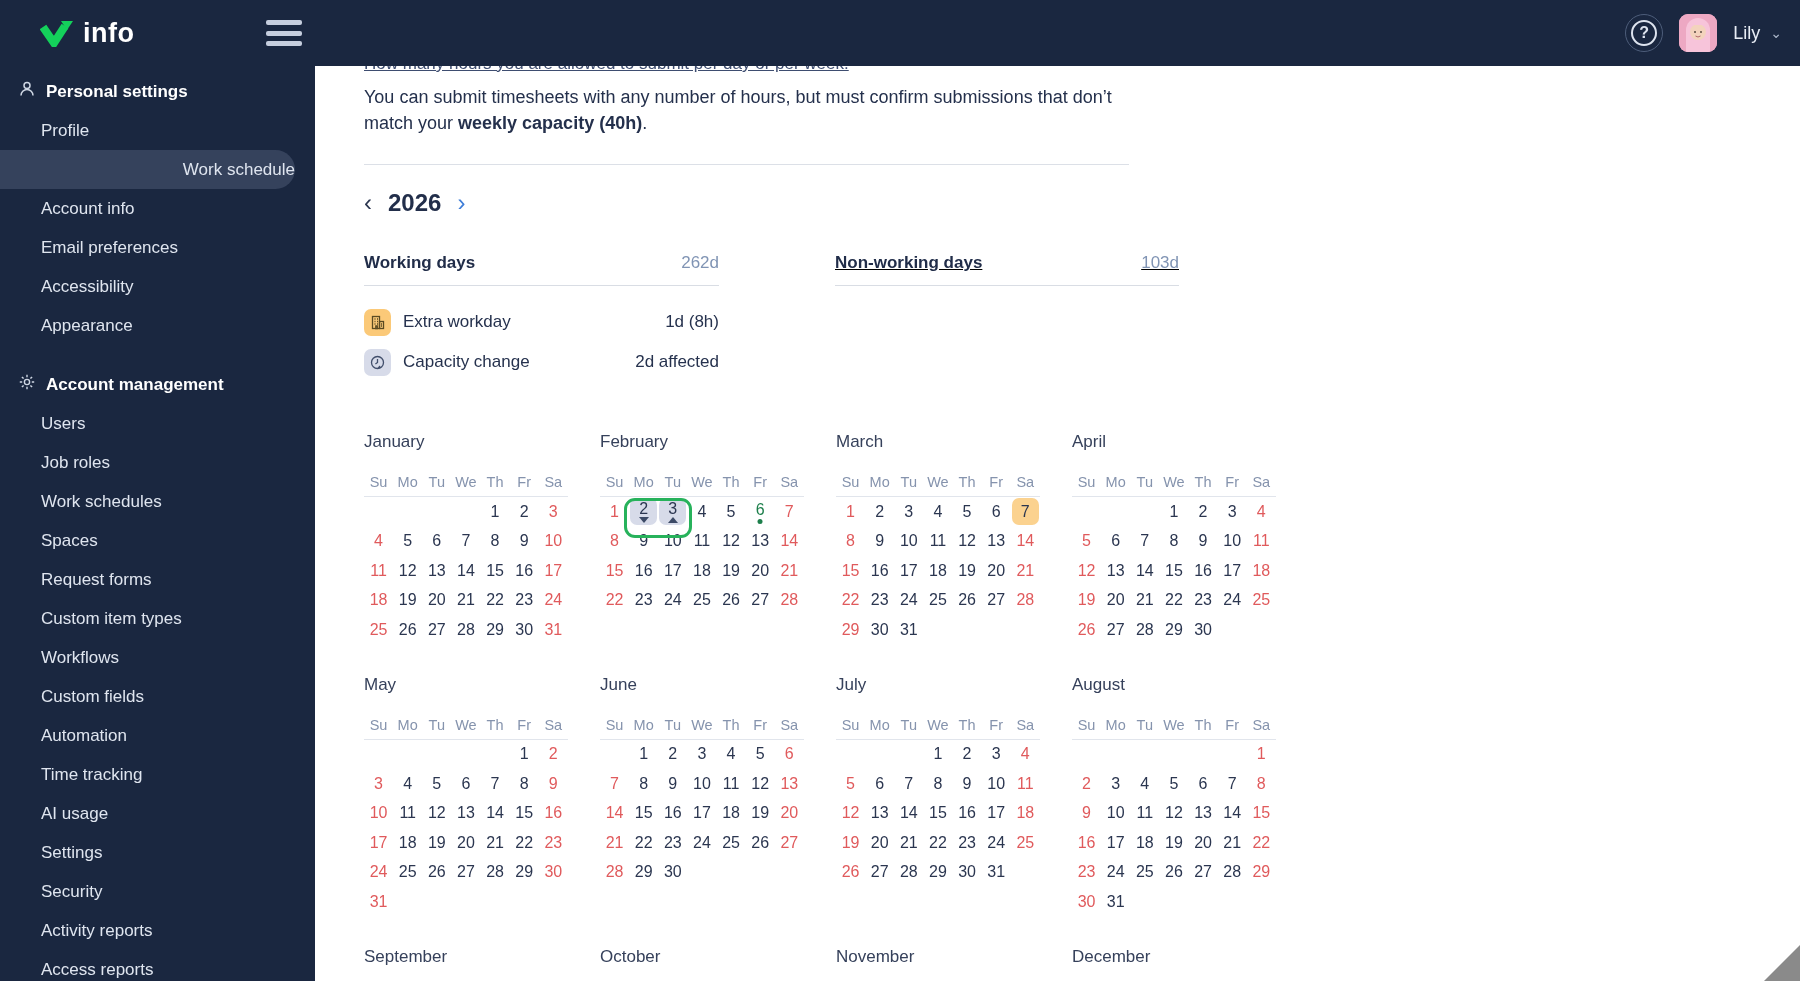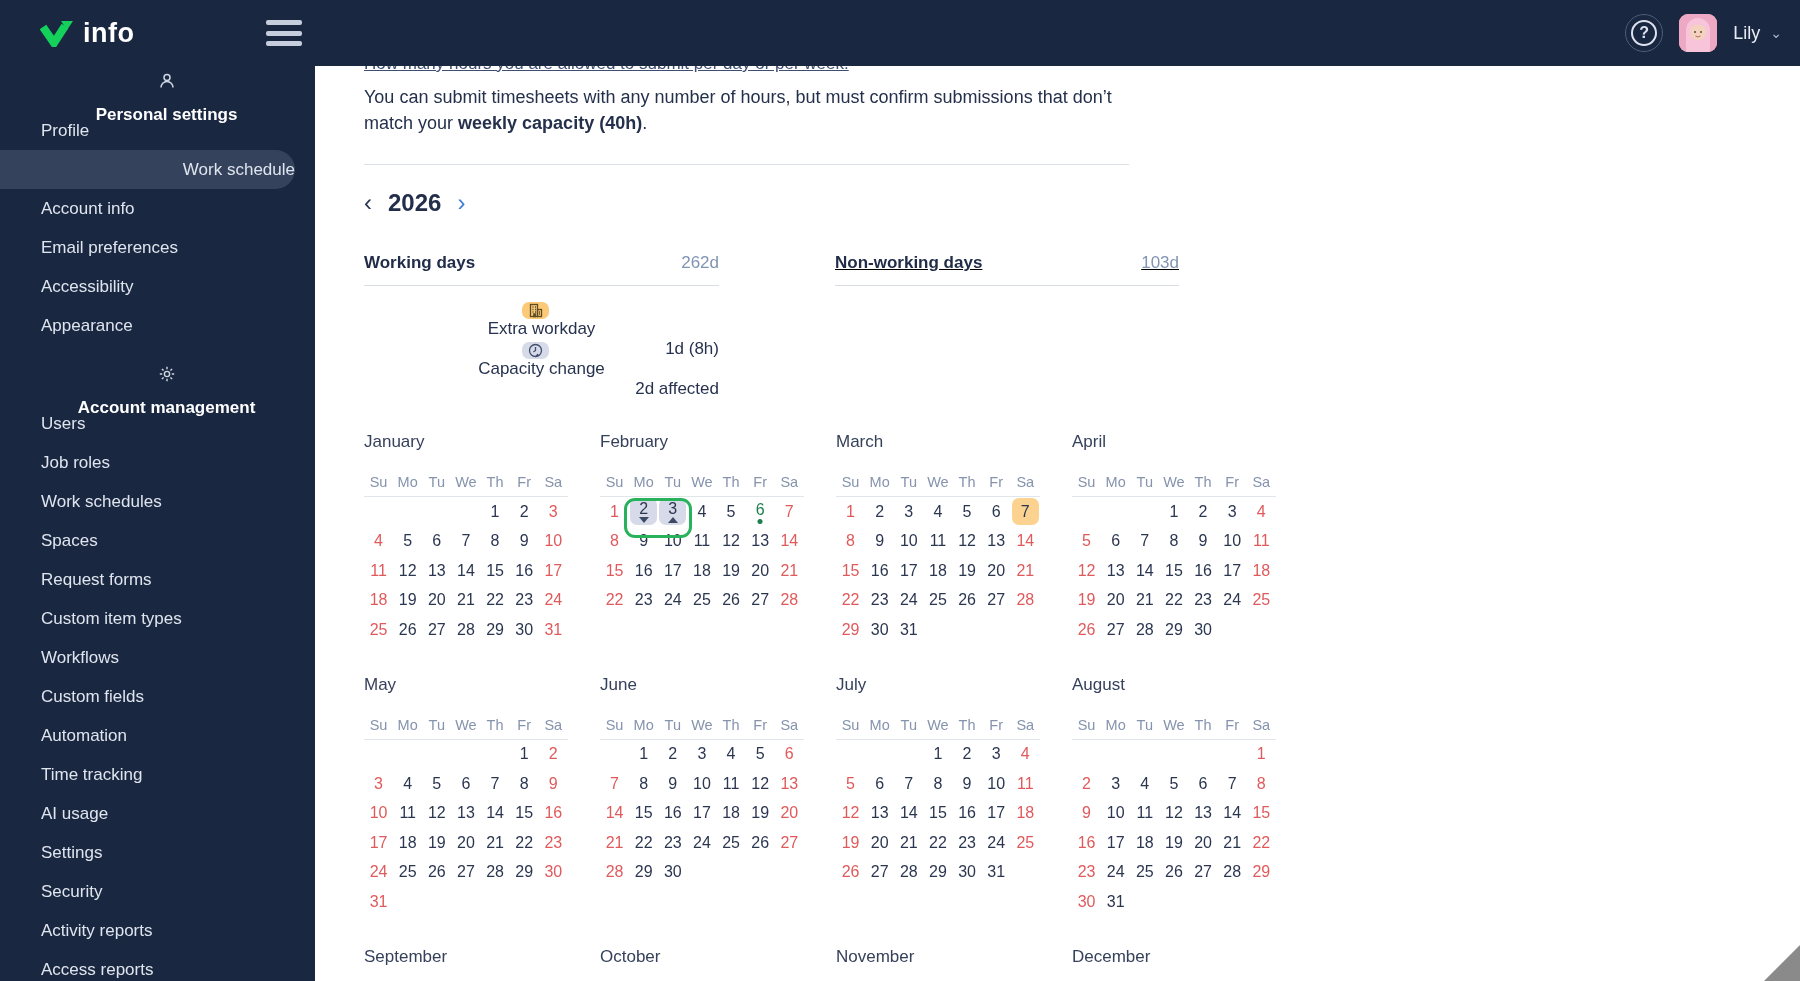--- a/index.html
+++ b/index.html
@@ -21,21 +21,21 @@
   .help-q { width:26px; height:26px; border-radius:50%; border:2px solid #dde3ee;
     color:#dde3ee; font-size:16px; font-weight:bold; display:flex; align-items:center; justify-content:center; }
   .avatar { width:38px; height:38px; border-radius:9px; overflow:hidden; background:#eda8c3; position:relative; }
   .user-name { color:#e8edf5; font-size:18px; }
   .chev-down { color:#aab5c8; font-size:14px; margin-left:-6px; }
 
   
   .sidebar { position:absolute; left:0; top:0; bottom:0; width:315px; background:#1a2740;
     z-index:20; padding-top:72px; }
   .side-section-header { display:flex; align-items:center; gap:10px; padding-left:18px;
-    height:39px; color:#ffffff; font-size:17px; font-weight:bold;flex-direction:column; }
+    height:39px; color:#ffffff; font-size:17px; font-weight:bold; }
   .side-item { height:39px; line-height:39px; padding-left:41px; color:#dfe5ef; font-size:17px;
     cursor:pointer; position:relative; }
   .side-item.selected { background:#35425c; width:295px; border-radius:0 20px 20px 0;text-align:right; }
   .side-gap { height:20px; }
   .side-icon { width:18px; height:18px; display:inline-flex; }
 
   
   .main { position:absolute; left:315px; top:0; right:0; bottom:0; background:#ffffff;
     z-index:10; padding-left:49px; }
 
@@ -52,21 +52,21 @@
 
   .stats-row { margin-top:34px; display:flex; }
   .stat-block { width:355px; }
   .stat-block.second { margin-left:116px; width:344px;text-decoration:underline; }
   .stat-top { display:flex; justify-content:space-between; align-items:center; padding-bottom:12px;
     border-bottom:1px solid #d9dde4; }
   .stat-label { font-size:17px; font-weight:bold; color:#212d49; }
   .stat-value { font-size:17px; color:#8094b4; }
 
   .legend { margin-top:16px; width:355px; }
-  .legend-row { display:flex; align-items:center; height:40px;flex-direction:column; }
+  .legend-row { display:flex; align-items:center; height:40px; }
   .legend-icon { width:27px; height:27px; border-radius:7px; display:flex; align-items:center;
     justify-content:center; margin-right:12px; }
   .legend-icon.amber { background:#fbc978; }
   .legend-icon.lavender { background:#d7dbe9; }
   .legend-label { font-size:17px; color:#26324e; }
   .legend-value { margin-left:auto; font-size:17px; color:#26324e; }
 
   
   .calendar { margin-top:50px; }
   .cal-row { display:flex; gap:32px; margin-bottom:30px; }

